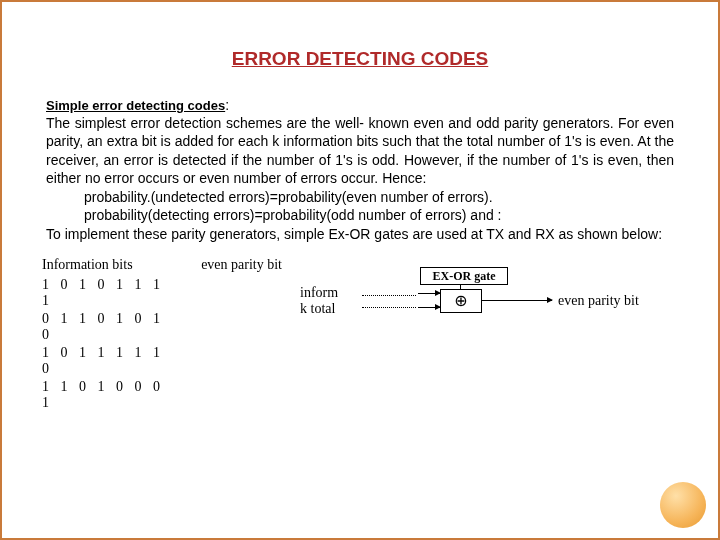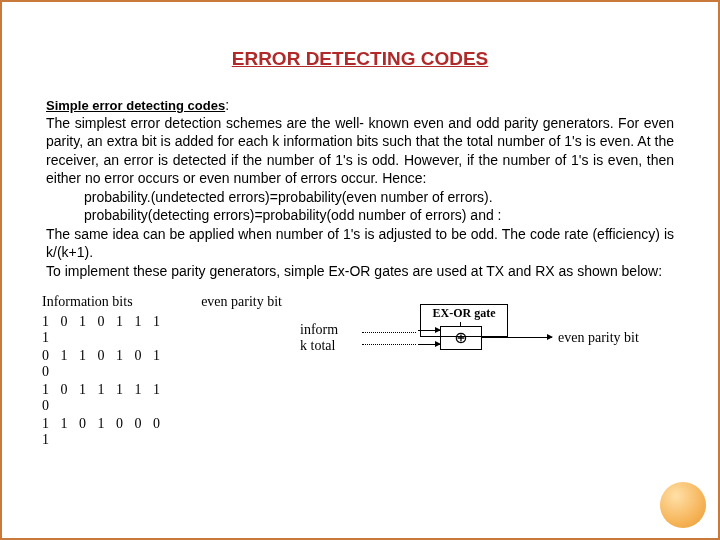--- a/index.html
+++ b/index.html
@@ -64,21 +64,21 @@
   .logic {
     flex: 1;
     position: relative;
     height: 110px;
     margin-left: 8px;
     font-size: 14px;
   }
   .intext { position: absolute; left: 0; top: 28px; line-height: 1.15; }
   .gatebox {
     position: absolute; left: 120px; top: 10px;
-    width: 88px; height: 33px;
+    width: 88px; height: 18px;
     border: 1px solid #000;
     text-align: center;
     font-weight: bold;
     font-size: 12px;
     line-height: 16px;
   }
   .xorbox {
     position: absolute; left: 140px; top: 32px;
     width: 42px; height: 24px;
     border: 1px solid #000;
@@ -136,21 +136,20 @@
 </head>
 <body>
 
 <div class="title">ERROR DETECTING CODES</div>
 
 <div class="content">
   <span class="subhead">Simple error detecting codes</span><span class="subcolon">:</span>
   <div class="para">The simplest error detection schemes are the well- known even and odd parity generators. For even parity, an extra bit is added for each k information bits such that the total number of 1's is even. At the receiver, an error is detected if the number of 1's is odd.  However, if the number of 1's is even, then either no error occurs or  even number of errors occur. Hence:</div>
   <div class="para indent">probability.(undetected errors)=probability(even number of errors).</div>
   <div class="para indent">probability(detecting errors)=probability(odd number of errors) and :</div>
-  <div class="para">The same idea can be applied when number of 1's is adjusted to be odd. The code rate (efficiency) is k/(k+1).</div>
   <div class="para">To implement these parity generators, simple Ex-OR gates are used at TX and RX as shown below:</div>
 </div>
 
 <div class="diagram-row">
   <div class="col-left">
     <div class="col-head">
       <span>Information bits</span>
       <span>even parity bit</span>
     </div>
     <div class="bitrow">

